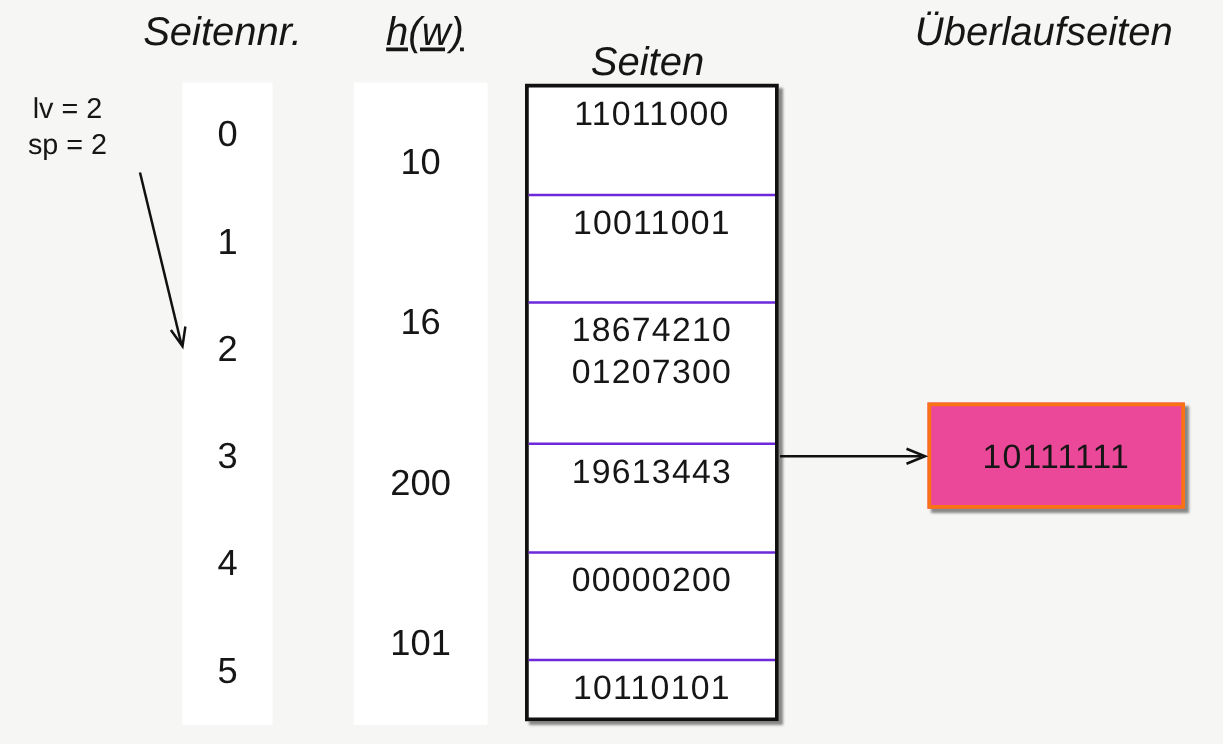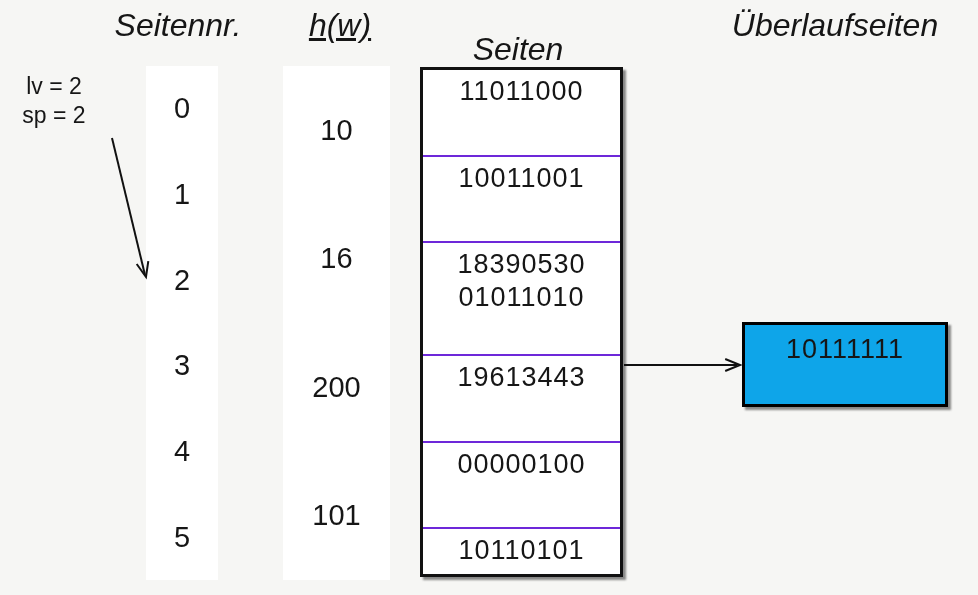--- a/index.html
+++ b/index.html
@@ -92,25 +92,25 @@
   }
 
   
   .overflow-box {
     position: absolute;
     left: 742px;
     top: 322px;
     width: 206px;
     height: 85px;
     box-sizing: border-box;
-    background: #0ea5e9;
-    border: 3px solid #000000;
+    background: #ec4899;
+    border: 3px solid #f97316;
     box-shadow: 3px 3px 2px rgba(0,0,0,0.45);
     text-align: center;
-    padding-top: 8px;
+    padding-top: 24px;
   }
 
   
   .arrows {
     position: absolute;
     left: 0;
     top: 0;
     pointer-events: none;
   }
 </style>
@@ -148,28 +148,28 @@
   <div class="pages-box">
     <div class="page-cell">
       <div class="bin">11011000</div>
       <div class="bin"></div>
     </div>
     <div class="page-cell">
       <div class="bin">10011001</div>
       <div class="bin"></div>
     </div>
     <div class="page-cell">
-      <div class="bin">18390530</div>
-      <div class="bin">01011010</div>
+      <div class="bin">18674210</div>
+      <div class="bin">01207300</div>
     </div>
     <div class="page-cell">
       <div class="bin">19613443</div>
     </div>
     <div class="page-cell">
-      <div class="bin">00000100</div>
+      <div class="bin">00000200</div>
       <div class="bin"></div>
     </div>
     <div class="page-cell">
       <div class="bin">10110101</div>
     </div>
   </div>
 
   <div class="overflow-box">
     <div class="bin">10111111</div>
   </div>

